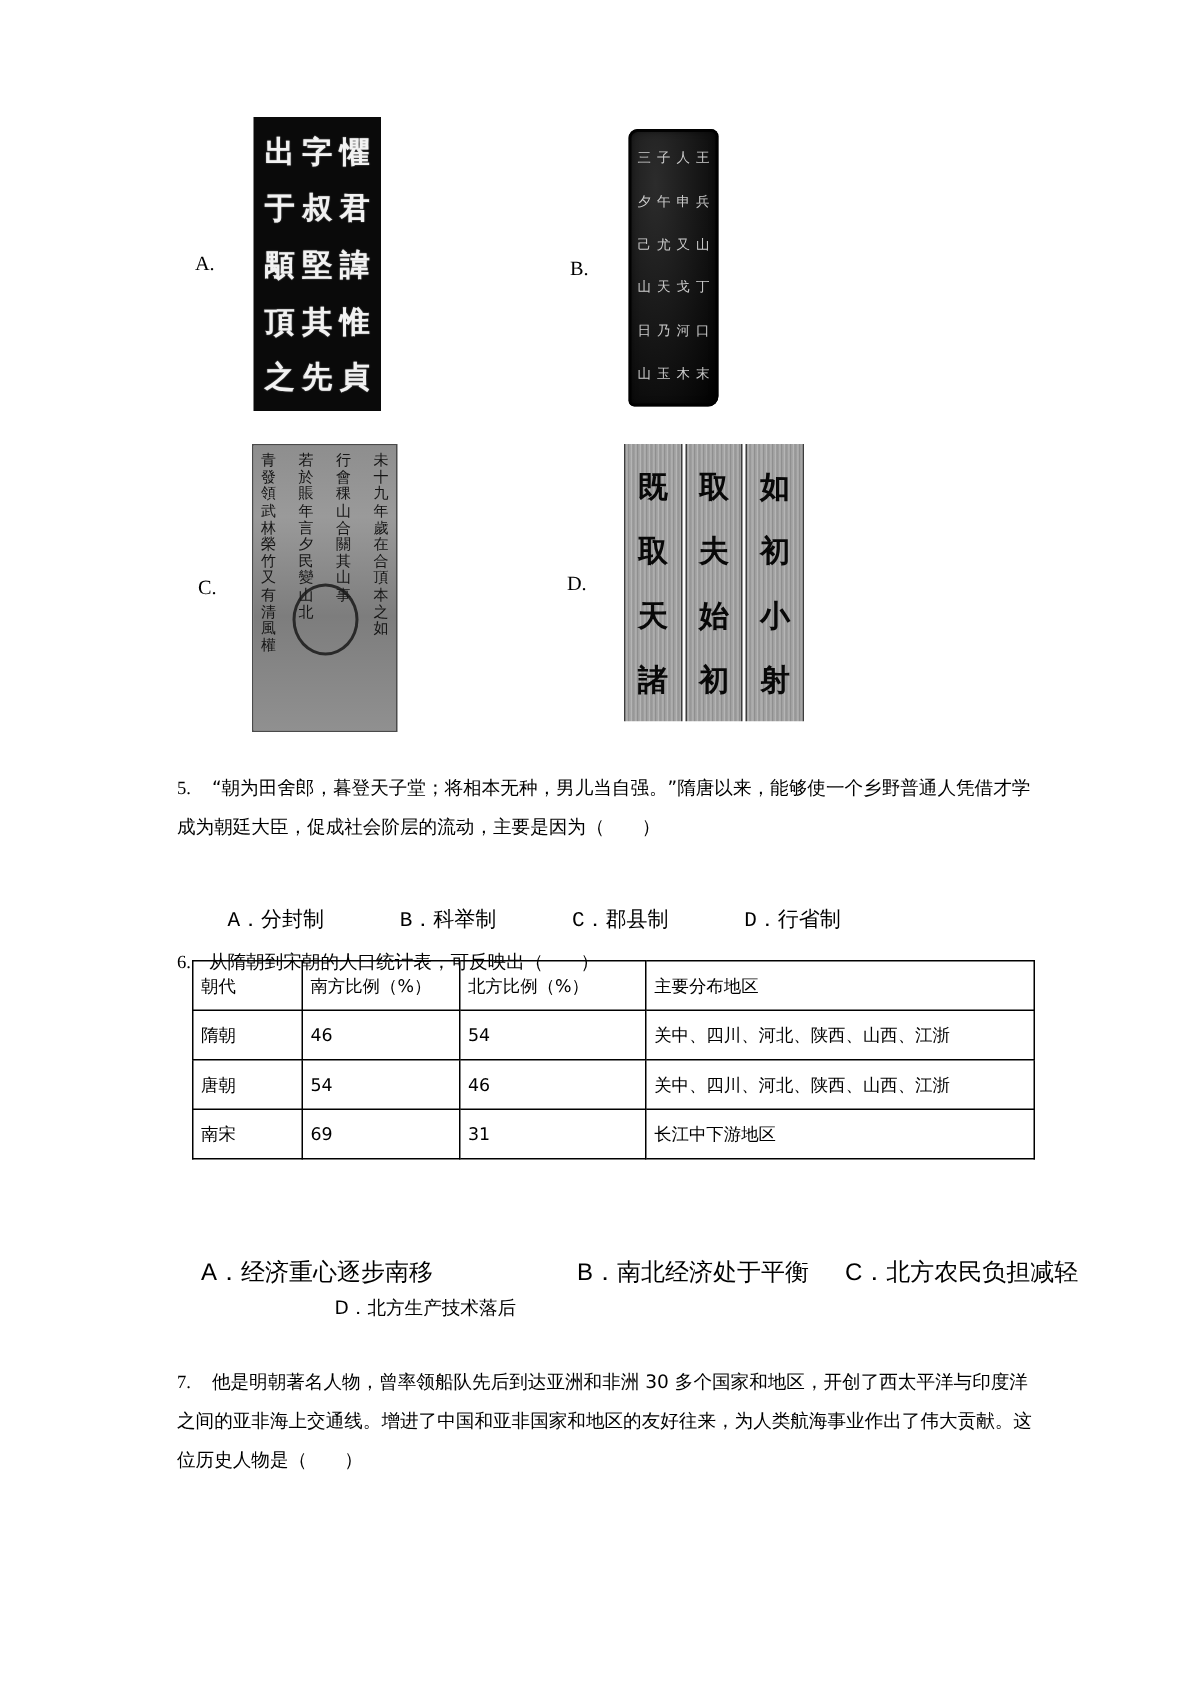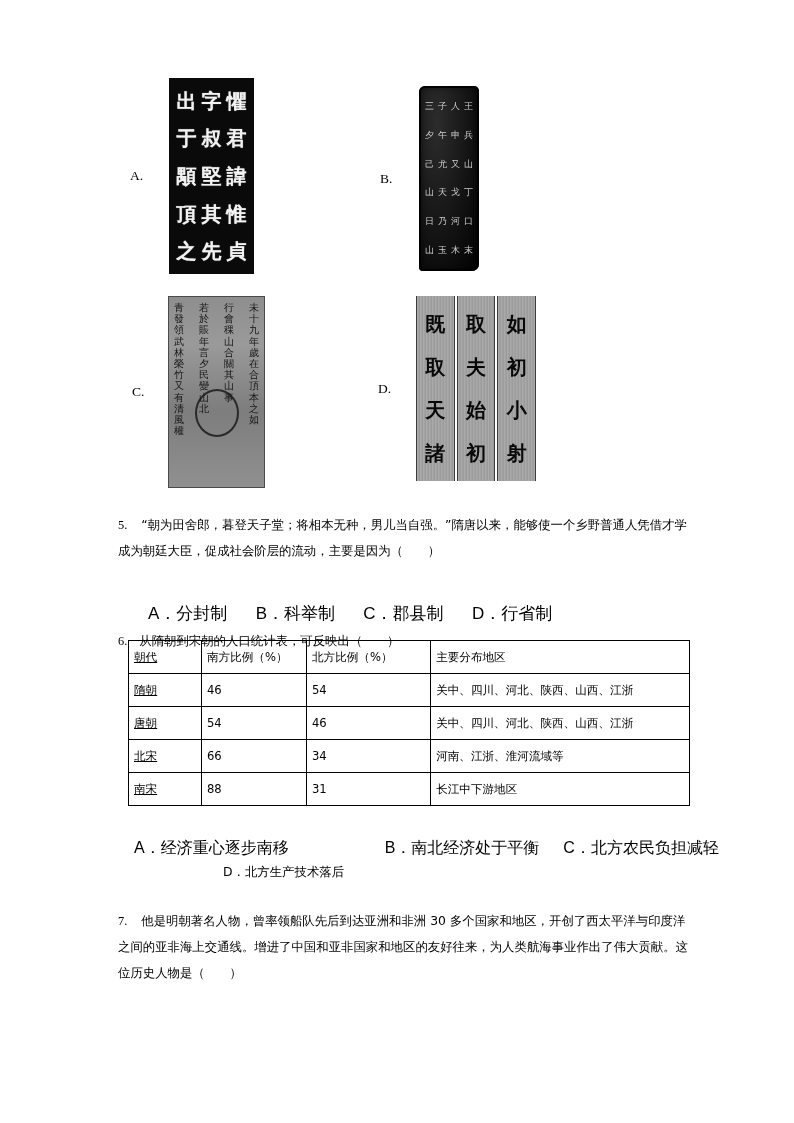--- a/index.html
+++ b/index.html
@@ -199,24 +199,24 @@
     line-height: 26px;
     color: #000;
   }
   .q .num {
     font-family: "Liberation Serif", "DejaVu Serif", serif;
     font-size: 12.4px;
   }
   .q-body { text-indent: 0; text-align: center; }
   .opts {
     position: absolute;
-    left: 130px;
+    left: 118px;
     width: 576px;
-    font-family: Liberation Sans, sans-serif;
-    font-size: 17px;
+    font-family: Liberation Mono, monospace;
+    font-size: 14px;
     line-height: 26px;
     white-space: pre;
   }
 
   
   .stat-table {
     position: absolute;
     left: 128px;
     top: 640px;
     width: 562px;
@@ -226,21 +226,21 @@
     color: #000;
   }
   .stat-table td, .stat-table th {
     border: 1px solid #000;
     padding: 5px 4px 5px 5px;
     text-align: left;
     font-weight: normal;
     height: 22px;
     vertical-align: middle;
   }
-  .stat-table .c0 { width: 68px; text-decoration: underline; }
+  .stat-table .c0 { width: 68px; }
   .stat-table .c1 { width: 101px; }
   .stat-table .c2 { width: 122px; }
   .stat-table .c3 { width: 271px; }
 
   .q6opts-row1 { position: absolute; left: 134px; top: 838px; width: 600px;
     font-family: Liberation Sans, sans-serif; font-size: 16px; }
   .q6opts-row1 span.slot { display: inline-block; }
   .q6opts-row2 { position: absolute; left: 118px; top: 864px; width: 600px;
     font-family: "DejaVu Sans","Liberation Sans",sans-serif; font-size: 12.4px;
     text-align: left; padding-left: 105px; box-sizing: border-box; }
@@ -436,28 +436,22 @@
         <td class="c2">54</td>
         <td class="c3">关中、四川、河北、陕西、山西、江浙</td>
       </tr>
       <tr>
         <td class="c0">唐朝</td>
         <td class="c1">54</td>
         <td class="c2">46</td>
         <td class="c3">关中、四川、河北、陕西、山西、江浙</td>
       </tr>
       <tr>
-        <td class="c0">北宋</td>
-        <td class="c1">66</td>
-        <td class="c2">34</td>
-        <td class="c3">河南、江浙、淮河流域等</td>
-      </tr>
-      <tr>
         <td class="c0">南宋</td>
-        <td class="c1">88</td>
+        <td class="c1">69</td>
         <td class="c2">31</td>
         <td class="c3">长江中下游地区</td>
       </tr>
     </tbody>
   </table>
 
   <div class="q6opts-row1">
     <span class="slot">A．经济重心逐步南移</span><span style="display:inline-block;width:96px;"></span><span class="slot">B．南北经济处于平衡</span><span style="display:inline-block;width:24px;"></span><span class="slot">C．北方农民负担减轻</span>
   </div>
 

